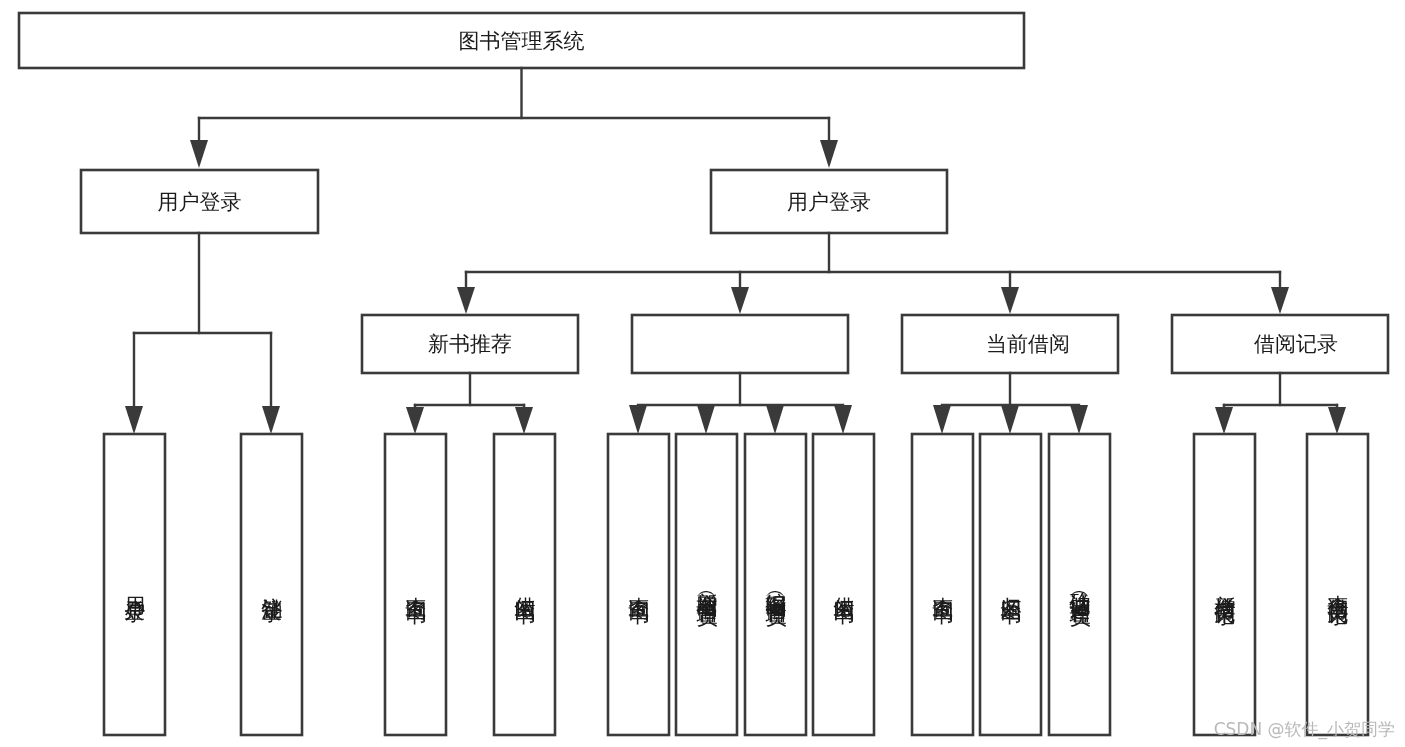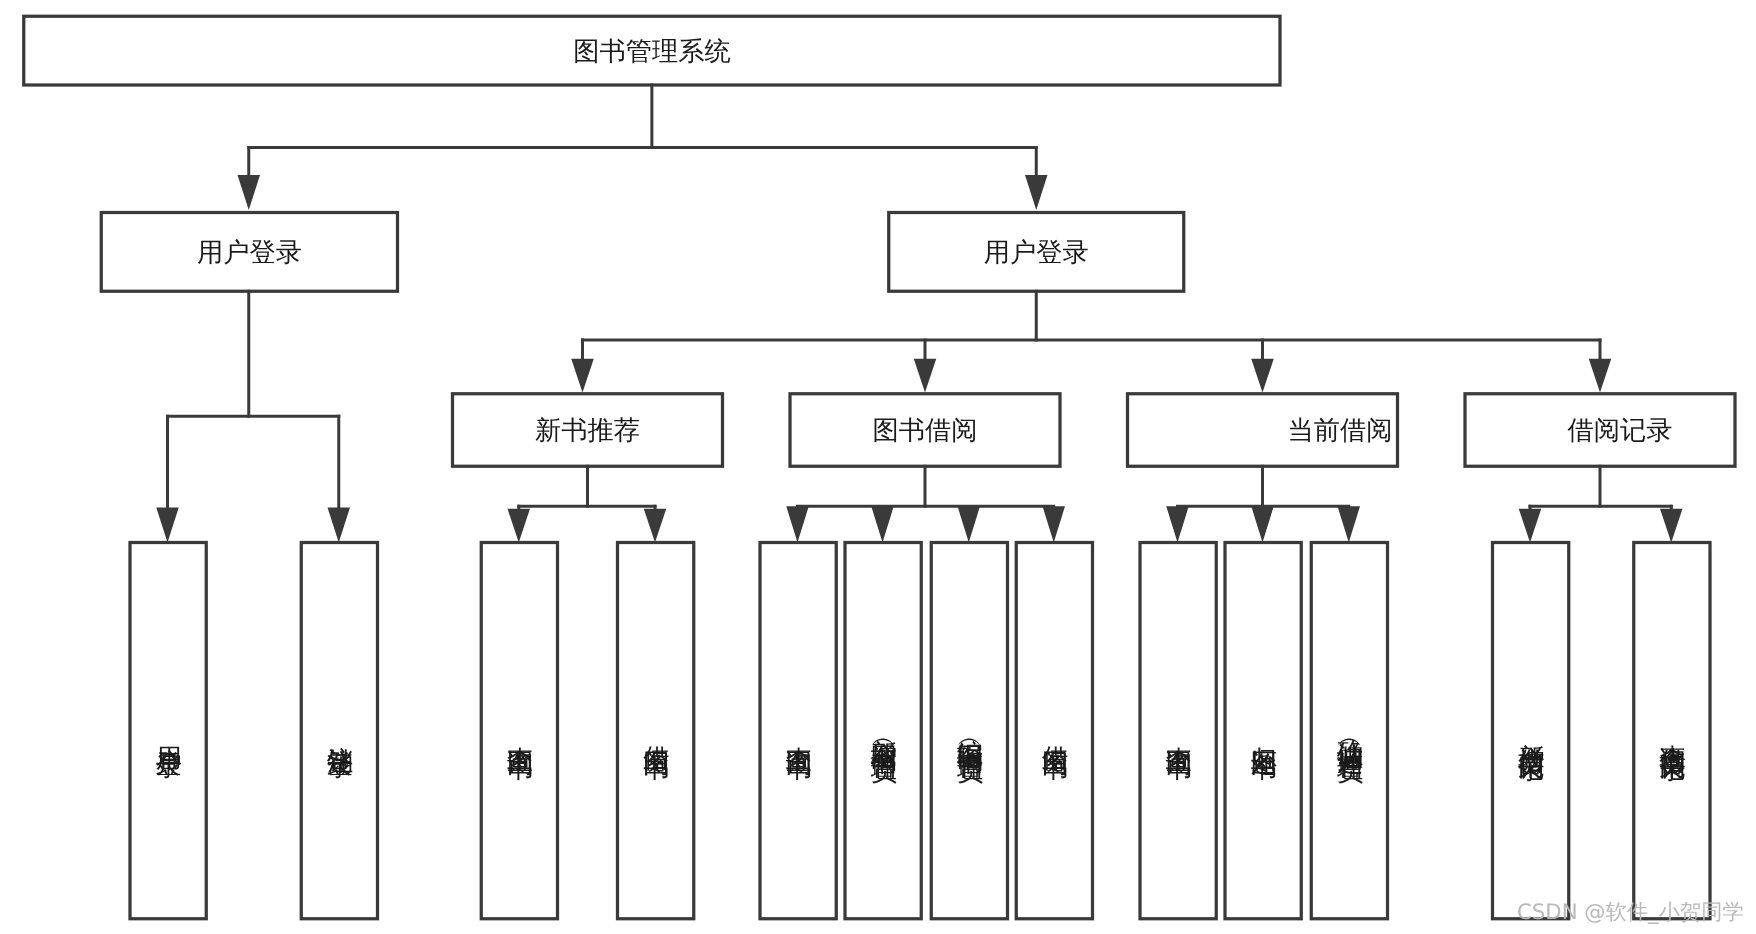--- a/index.html
+++ b/index.html
@@ -174,22 +174,21 @@
     <rect class="node-box" x="1307" y="434" width="61" height="301"></rect>
 
   </svg>
 
   <div class="hlabel-wrap" style="left:19px; top:13px; width:1005px; height:55px;">图书管理系统</div>
 
   <div class="hlabel-wrap" style="left:81px; top:170px; width:237px; height:63px;">用户登录</div>
   <div class="hlabel-wrap" style="left:711px; top:170px; width:236px; height:63px;">用户登录</div>
 
   <div class="hlabel-wrap" style="left:362px; top:315px; width:216px; height:58px;text-align:center;">新书推荐</div>
-  <div class="hlabel-wrap" style="left:632px; top:315px; width:216px; height:58px;">图书借阅</div>
-  <div class="hlabel-wrap" style="left:902px; top:315px; width:252px; height:58px;margin-left:44px;">当前借阅</div>
+  <div class="hlabel-wrap" style="left:902px; top:315px; width:252px; height:58px;">当前借阅</div>
   <div class="hlabel-wrap" style="left:1172px; top:315px; width:248px; height:58px;">借阅记录</div>
 
   <div class="vlabel-wrap" style="left:104px; top:434px; width:61px; height:301px;">用户登录</div>
   <div class="vlabel-wrap" style="left:241px; top:434px; width:61px; height:301px;">注销登录</div>
 
   <div class="vlabel-wrap" style="left:385px; top:434px; width:61px; height:301px;">查询图书</div>
   <div class="vlabel-wrap" style="left:494px; top:434px; width:61px; height:301px;">借阅图书</div>
 
   <div class="vlabel-wrap" style="left:608px; top:434px; width:61px; height:301px;">查询图书</div>
   <div class="vlabel-wrap" style="left:676px; top:434px; width:61px; height:301px;">新增图书（管理员）</div>

